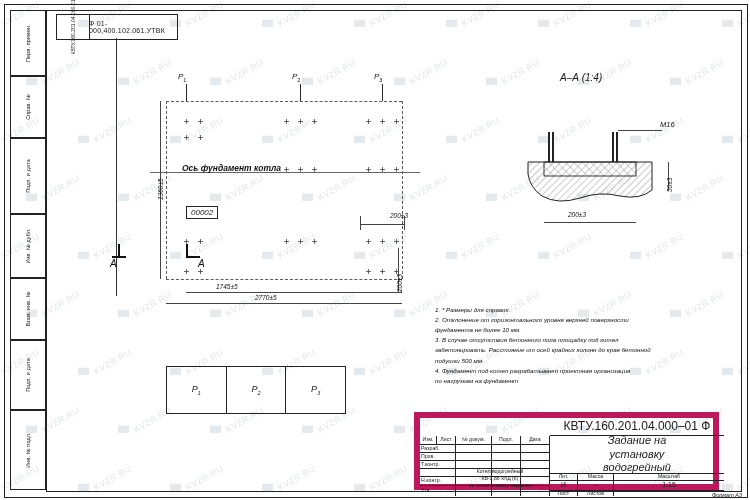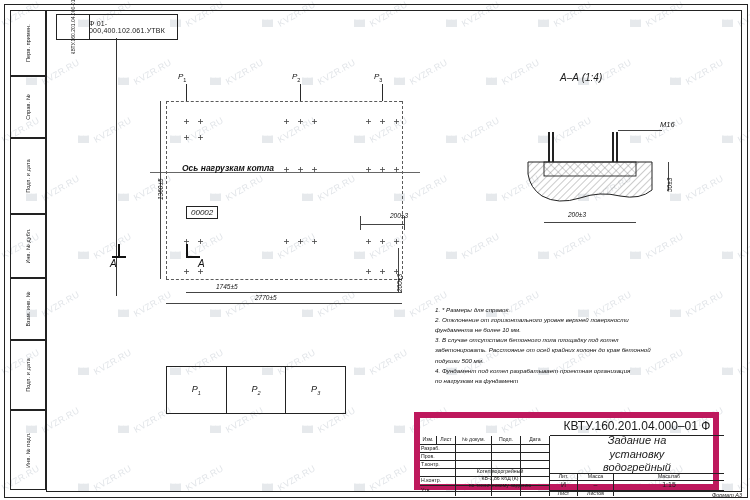--- a/index.html
+++ b/index.html
@@ -839,21 +839,21 @@
   <div class="ln v1" style="left:300px;top:84px;height:17px;"></div>
   <div class="lbl" style="left:292px;top:72px;">
     <i>P</i><span class="sub">2</span>
   </div>
 
   <div class="ln v1" style="left:382px;top:84px;height:17px;"></div>
   <div class="lbl" style="left:374px;top:72px;">
     <i>P</i><span class="sub">3</span>
   </div>
 
-  <div class="lbl" style="left:182px;top:163px;font-weight:bold;font-style:italic;font-size:8.5px;">Ось нагрузкам котла</div>
+  <div class="lbl" style="left:182px;top:163px;font-weight:bold;font-style:italic;font-size:8.5px;">Ось фундамент котла</div>
 
   <div class="box-0" style="left:186px;top:206px;">00002</div>
 
   <div class="ln v1" style="left:160px;top:101px;height:178px;background:#444;"></div>
   <div class="dimtxt rot" style="left:157px;top:200px;">1360±5</div>
 
   <div class="ln h1" style="left:186px;top:292px;width:216px;background:#444;"></div>
   <div class="dimtxt" style="left:216px;top:283px;">1745±5</div>
 
   <div class="ln h1" style="left:166px;top:303px;width:236px;background:#444;"></div>

